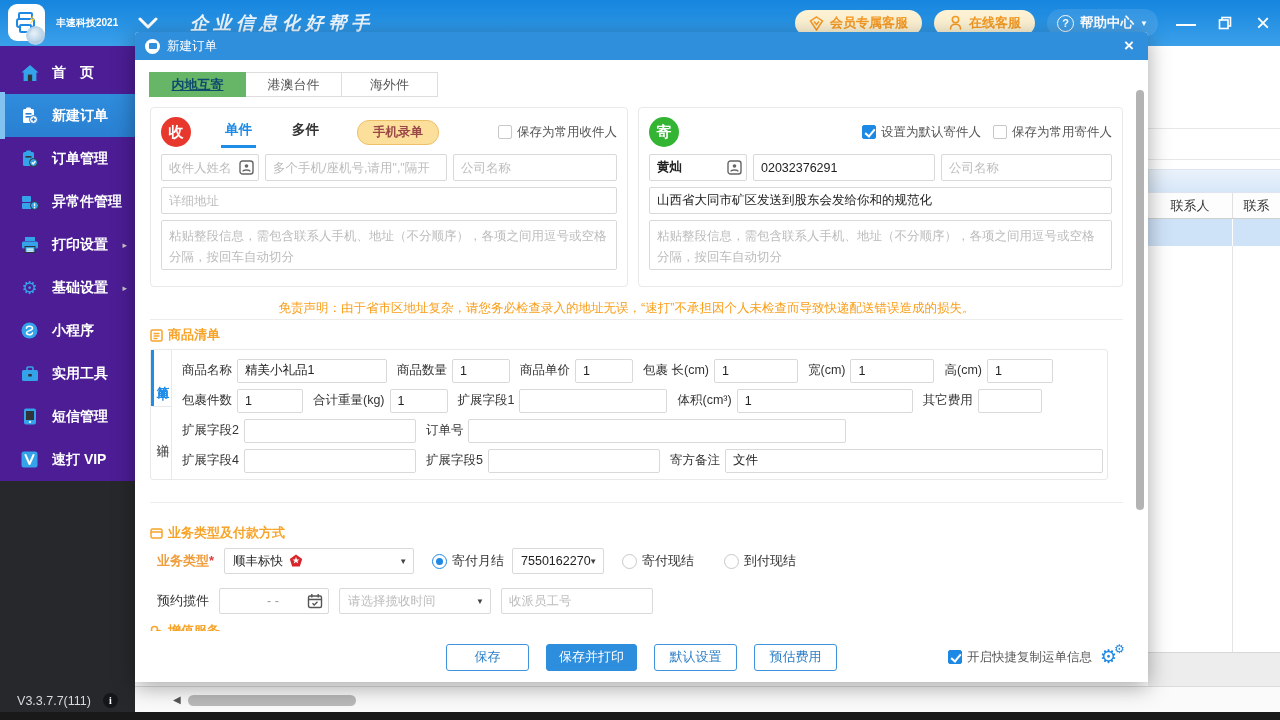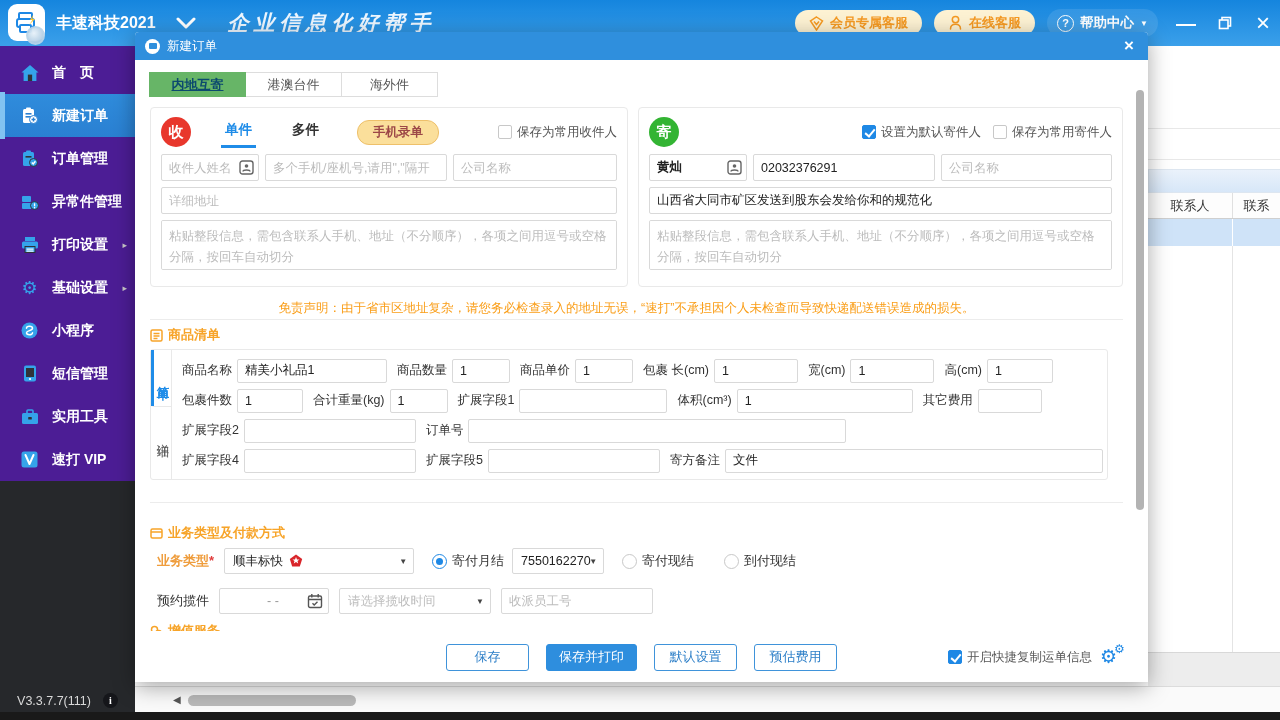--- a/index.html
+++ b/index.html
@@ -5,23 +5,23 @@
   * { margin:0; padding:0; box-sizing:border-box; }
   html,body { width:1280px; height:720px; overflow:hidden; font-family:"Liberation Sans","DejaVu Sans",sans-serif; }
   .screen { position:relative; width:1280px; height:720px; background:#fff; overflow:hidden; }
 
   
   .titlebar { position:absolute; left:0; top:0; width:1280px; height:46px;
     background:linear-gradient(180deg,#1585de,#3ba0ea); display:flex; align-items:center; z-index:5; }
   .logo-box { position:absolute; left:8px; top:4px; width:37px; height:37px; background:#fff; border-radius:9px; display:flex; align-items:center; justify-content:center; }
   .logo-badge { position:absolute; left:26px; top:26px; width:19px; height:19px; border-radius:50%;
     background:radial-gradient(circle at 40% 35%,#e8f2fa,#9cbfda); border:2px solid #b9d4e8; opacity:.95; }
-  .app-title { margin-left:56px; color:#fff; font-size:16px; font-weight:bold; }
+  .app-title { margin-left:56px; color:#fff; font-size:10px; font-weight:bold; }
   .tb-chevron { margin-left:20px; display:flex; }
-  .slogan { margin-left:32px; color:#eef7ff; font-size:21px; font-weight:bold; font-style:italic;
+  .slogan { margin-left:32px; color:#eef7ff; font-size:18px; font-weight:bold; font-style:italic;
     font-family:"DejaVu Serif","Liberation Serif",serif; letter-spacing:5px; }
   .tb-right { margin-left:auto; display:flex; align-items:center; gap:12px; padding-right:4px; }
   .pill { height:26px; background:#fdf2d3; border-radius:13px; display:flex; align-items:center; gap:6px;
     padding:0 14px; color:#f59a23; font-size:13px; font-weight:bold; cursor:pointer; }
   .help-btn { display:flex; align-items:center; gap:6px; color:#fff; font-size:13.5px; font-weight:bold;
     background:rgba(255,255,255,.10); border-radius:14px; padding:5px 10px; }
   .help-q { width:17px; height:17px; border:1.5px solid #fff; border-radius:50%; display:flex; align-items:center; justify-content:center; font-size:11px; }
   .help-arrow { font-size:8px; }
   .win-btn { color:#fff; font-size:20px; line-height:20px; padding:0 6px; cursor:pointer; }
   .win-min { font-weight:bold; letter-spacing:-2px; }
@@ -278,37 +278,37 @@
         <span class="ic">
           <svg width="17" height="17" viewBox="0 0 17 17">
               <circle cx="8.5" cy="8.5" r="8" fill="#35a3ea"></circle>
               <path d="M5.5 6.2c0-2.6 6-2.6 6 0s-6 2.2-6 4.6 6 2.6 6 0" fill="none" stroke="#fff" stroke-width="1.5" stroke-linecap="round"></path>
             </svg>
         </span>
         <span>小程序</span>
       </div>
       <div class="side-item">
         <span class="ic">
+          <svg width="18" height="16" viewBox="0 0 18 16">
+              <rect x="1" y="4" width="16" height="11" rx="1.5" fill="#35a3ea"></rect>
+              <rect x="6" y="1" width="6" height="4" rx="1" fill="none" stroke="#35a3ea" stroke-width="1.6"></rect>
+              <rect x="7.2" y="8" width="3.6" height="2.6" rx="0.6" fill="#303338"></rect>
+            </svg>
+        </span>
+        <span>实用工具</span>
+      </div>
+      <div class="side-item">
+        <span class="ic">
           <svg width="14" height="17" viewBox="0 0 14 17">
               <rect x="1" y="0.5" width="12" height="16" rx="2" fill="#35a3ea"></rect>
               <rect x="3" y="3" width="8" height="9" fill="#303338"></rect>
               <circle cx="7" cy="14" r="1.1" fill="#fff"></circle>
             </svg>
         </span>
         <span>短信管理</span>
-      </div>
-      <div class="side-item">
-        <span class="ic">
-          <svg width="18" height="16" viewBox="0 0 18 16">
-              <rect x="1" y="4" width="16" height="11" rx="1.5" fill="#35a3ea"></rect>
-              <rect x="6" y="1" width="6" height="4" rx="1" fill="none" stroke="#35a3ea" stroke-width="1.6"></rect>
-              <rect x="7.2" y="8" width="3.6" height="2.6" rx="0.6" fill="#303338"></rect>
-            </svg>
-        </span>
-        <span>实用工具</span>
       </div>
       <div class="side-item">
         <span class="ic">
           <svg width="17" height="17" viewBox="0 0 17 17">
               <rect x="0.5" y="0.5" width="16" height="16" rx="2.5" fill="#35a3ea"></rect>
               <path d="M4.5 4l4 9 4-9" fill="none" stroke="#fff" stroke-width="2" stroke-linecap="round" stroke-linejoin="round"></path>
             </svg>
         </span>
         <span>速打 VIP</span>
       </div>

